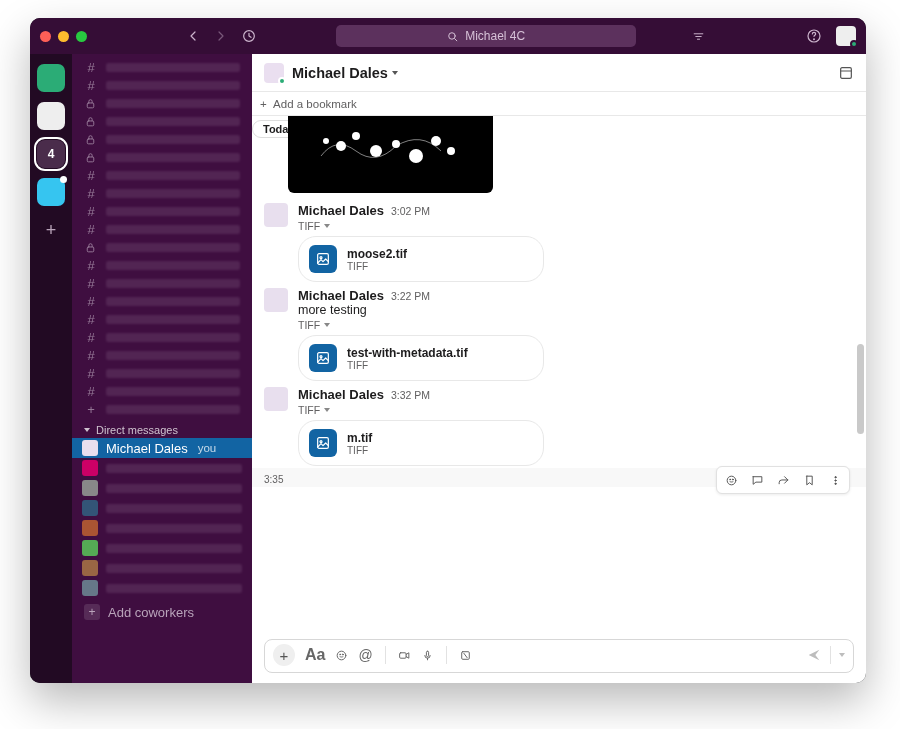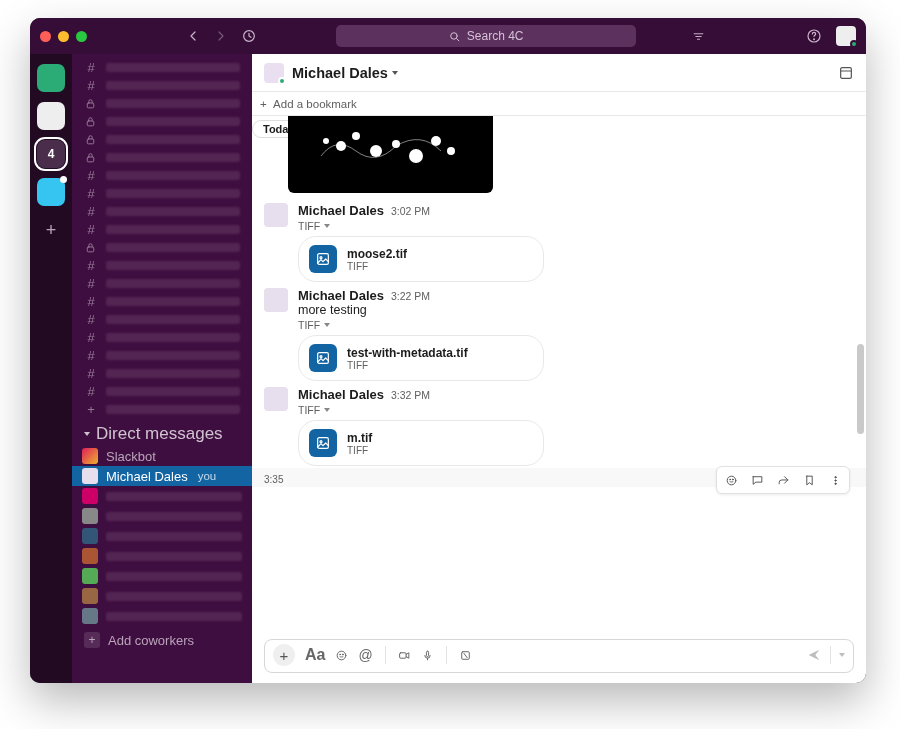--- a/index.html
+++ b/index.html
@@ -30,21 +30,21 @@
   .rail-plus { color: #b9a4ba; font-size: 18px; margin-top: 4px; cursor: pointer; }
 
   .sidebar { width: 180px; background: #3f0e40; color: #b9a4ba; display: flex; flex-direction: column; font-size: 13px; min-height: 0; }
   .ws-header { display: flex; align-items: center; justify-content: space-between; padding: 10px 10px 8px 12px; border-bottom: 1px solid rgba(255,255,255,.08); }
   .ws-name { color: #fff; font-weight: 800; font-size: 14px; display: flex; align-items: center; gap: 4px; }
   .compose { width: 28px; height: 28px; border-radius: 50%; background: #fff; display: flex; align-items: center; justify-content: center; }
   .sb-scroll { flex: 1; overflow: hidden; padding: 4px 0; }
   .sb-row { display: flex; align-items: center; gap: 8px; padding: 1px 12px; height: 18px; }
   .sb-row .hash { opacity: .7; width: 14px; text-align: center; }
   .sb-row .blur { flex: 1; height: 9px; background: rgba(200,180,200,.14); border-radius: 2px; filter: blur(1px); }
-  .sb-section { padding: 6px 12px 2px; font-size: 17px; color: #cfc3cf; display: flex; align-items: center; gap: 6px; }
+  .sb-section { padding: 6px 12px 2px; font-size: 11px; color: #cfc3cf; display: flex; align-items: center; gap: 6px; }
   .dm-row { display: flex; align-items: center; gap: 8px; padding: 2px 10px; height: 20px; }
   .dm-row .sq { width: 16px; height: 16px; border-radius: 3px; background: #6b4a6c; }
   .dm-row.active { background: #1264a3; color: #fff; border-radius: 0; }
   .dm-row .you { opacity: .75; font-size: 11.5px; margin-left: 2px; }
   .add-cow { display: flex; align-items: center; gap: 8px; padding: 6px 12px; }
   .add-cow .plusbox { width: 16px; height: 16px; border-radius: 3px; background: rgba(255,255,255,.12); display: flex; align-items: center; justify-content: center; font-size: 12px; }
 
   
   .main { flex: 1; background: #fff; display: flex; flex-direction: column; min-width: 0; position: relative; }
   .ch-header { height: 38px; border-bottom: 1px solid #e8e8e8; display: flex; align-items: center; padding: 0 12px; gap: 8px; }
@@ -116,21 +116,21 @@
       <svg class="ico" viewBox="0 0 24 24">
           <circle cx="12" cy="12" r="8"></circle>
           <path d="M12 8v4l3 2"></path>
         </svg>
     </div>
     <div class="searchbox">
       <svg class="ico ico-sm" viewBox="0 0 24 24">
           <circle cx="11" cy="11" r="6"></circle>
           <path d="M20 20l-4-4"></path>
         </svg>
-      <span>Search 4C</span>
+      <span>Michael 4C</span>
     </div>
     <svg class="ico ico-sm" viewBox="0 0 24 24" style="color:#cbb4cc; position:relative; left:-22px">
         <path d="M4 7h16M7 12h10M10 17h4"></path>
       </svg>
     <div class="right">
       <svg class="ico" viewBox="0 0 24 24">
           <circle cx="12" cy="12" r="9"></circle>
           <path d="M9.5 9a2.5 2.5 0 015 0c0 1.5-2.5 2-2.5 3.5"></path>
           <circle cx="12" cy="17" r=".6" fill="currentColor"></circle>
         </svg>
@@ -259,24 +259,20 @@
             <span class="blur" style="width:40%"></span>
           </div>
         <div class="sb-row">
             <span class="hash">+</span>
             <span class="blur" style="width:50%"></span>
           </div>
 
         <div class="sb-section">
           <span class="caret" style="transform:rotate(0)"></span>
           <span>Direct messages</span>
-        </div>
-        <div class="dm-row">
-          <span class="sq" style="background:linear-gradient(135deg,#e01e5a,#ecb22e)"></span>
-          <span>Slackbot</span>
         </div>
         <div class="dm-row active">
           <span class="sq" style="background:#e8dfee"></span>
           <span>Michael Dales</span>
           <span class="you">you</span>
         </div>
         <div class="dm-row">
             <span class="sq" style="background:#c06"></span>
             <span class="blur" style="flex:1;height:9px;background:rgba(200,180,200,.14);border-radius:2px;filter:blur(1px)"></span>
           </div>

